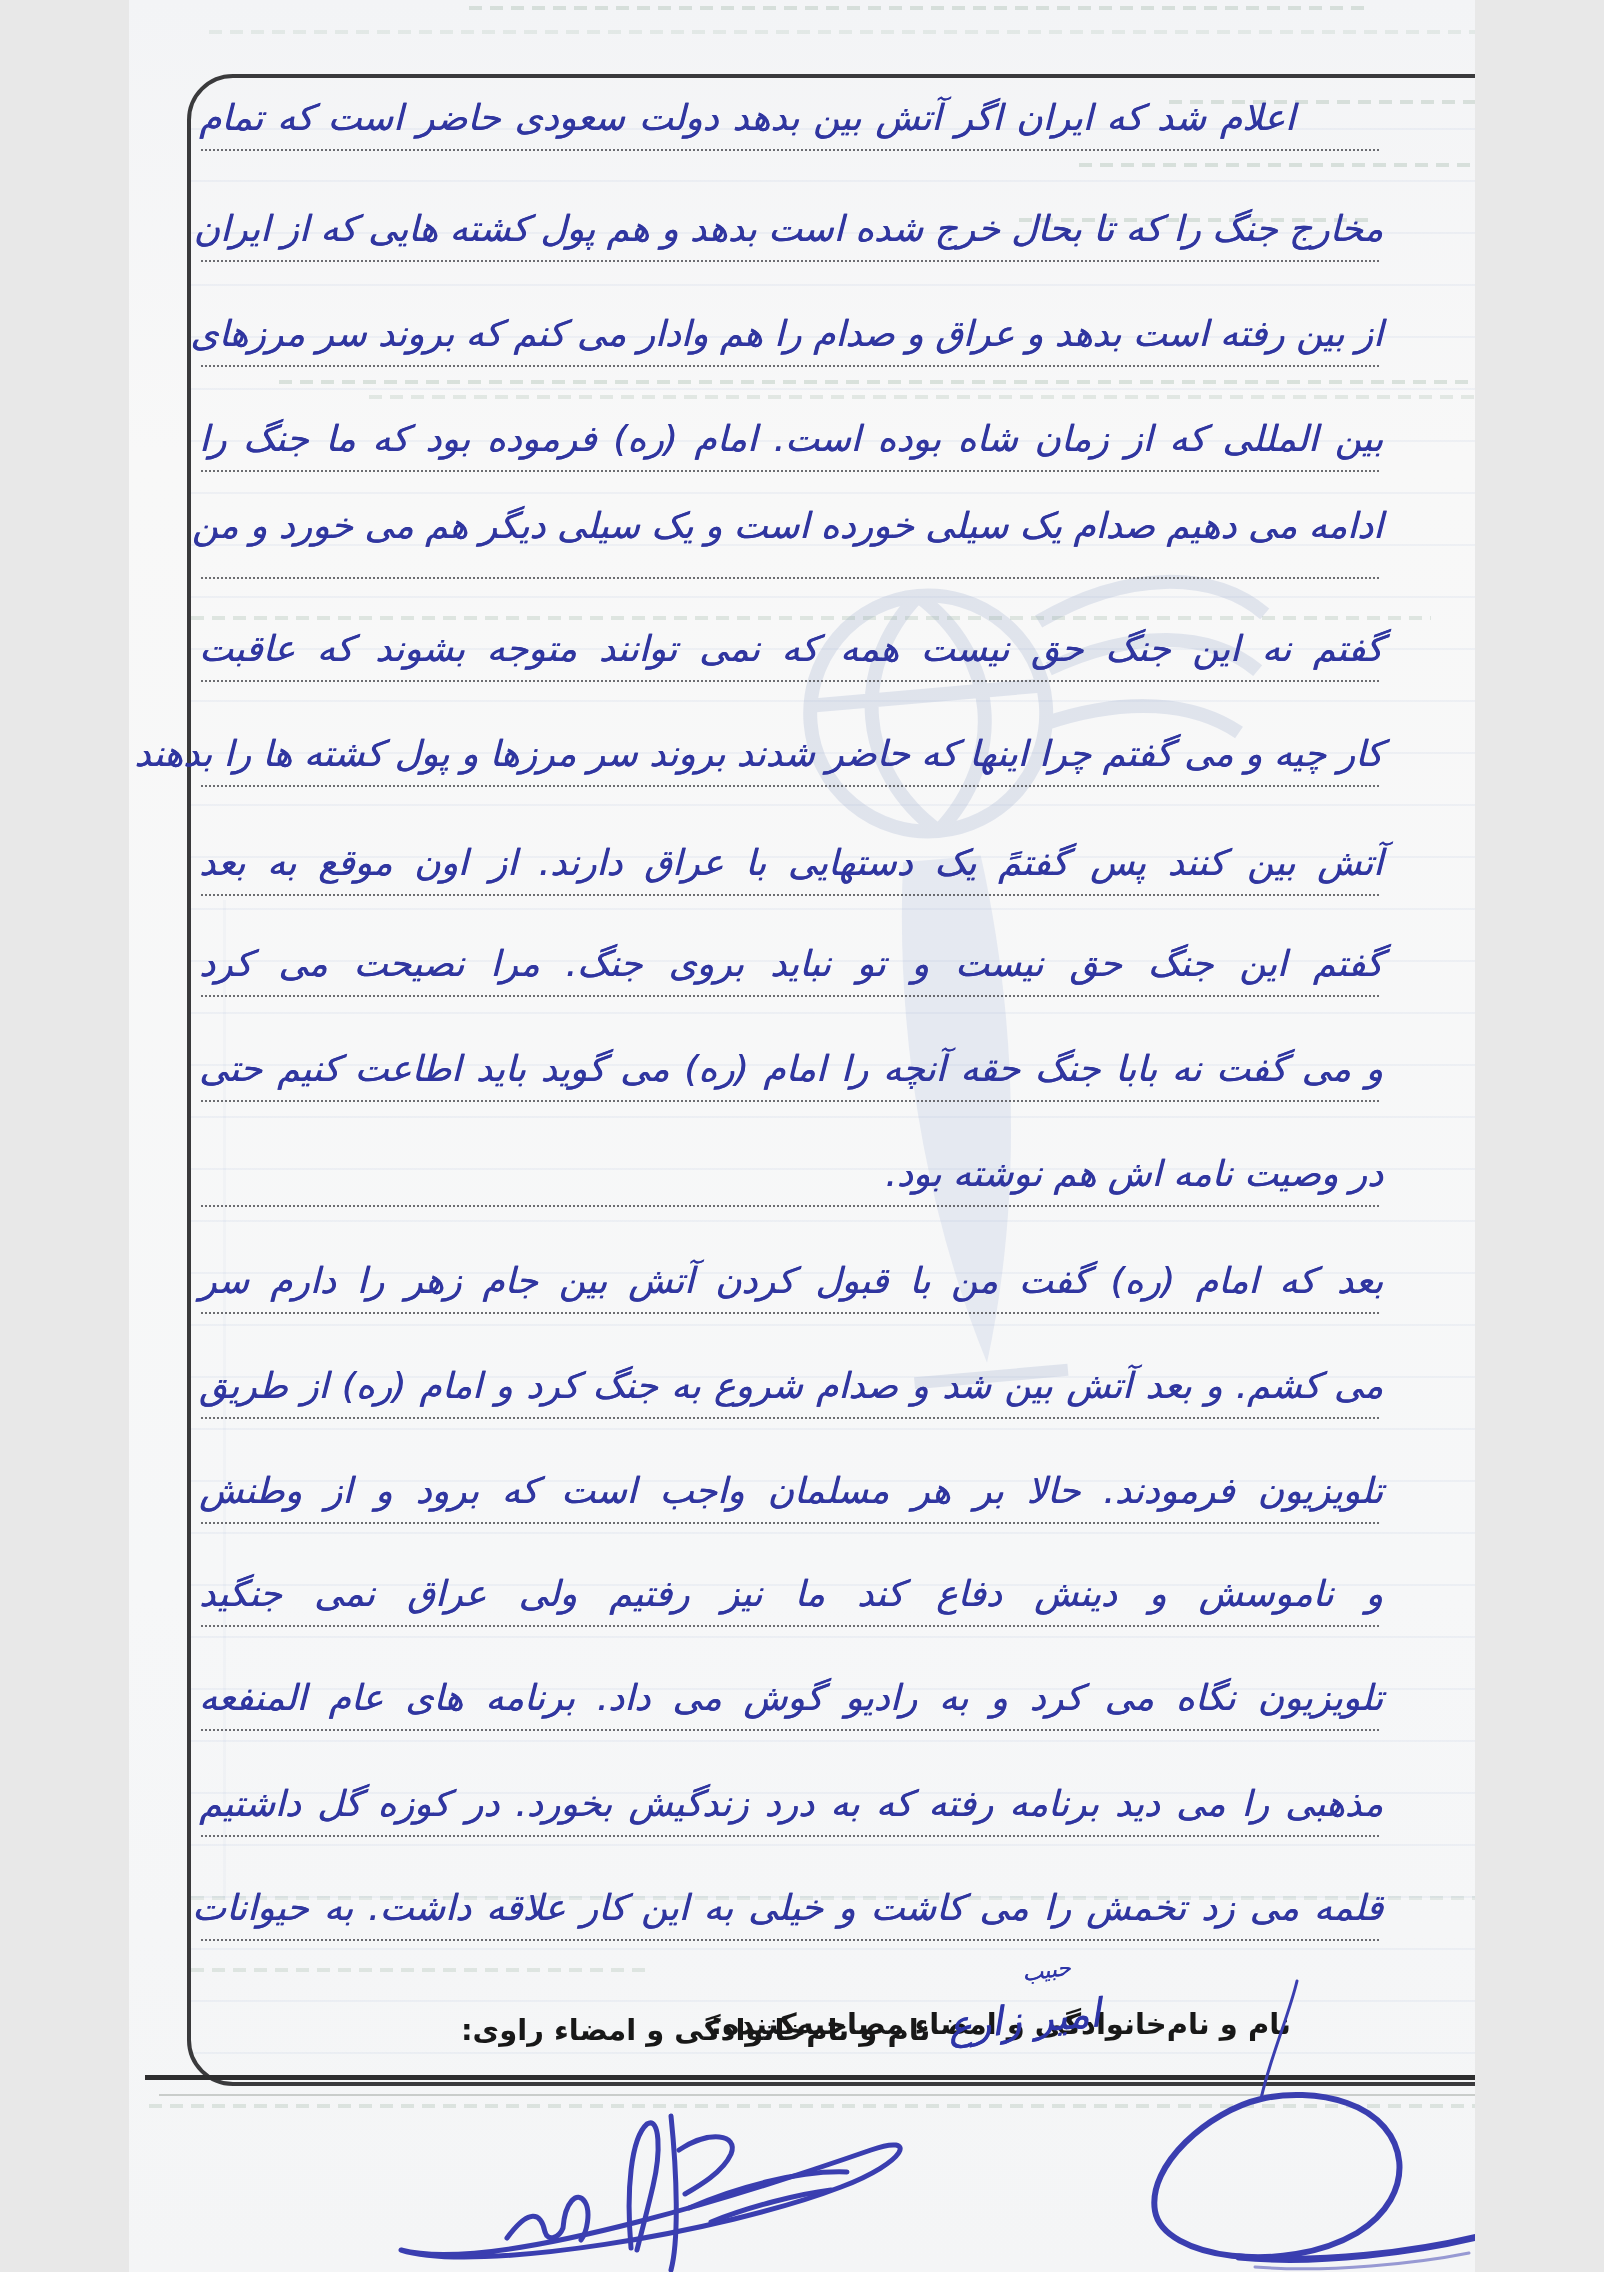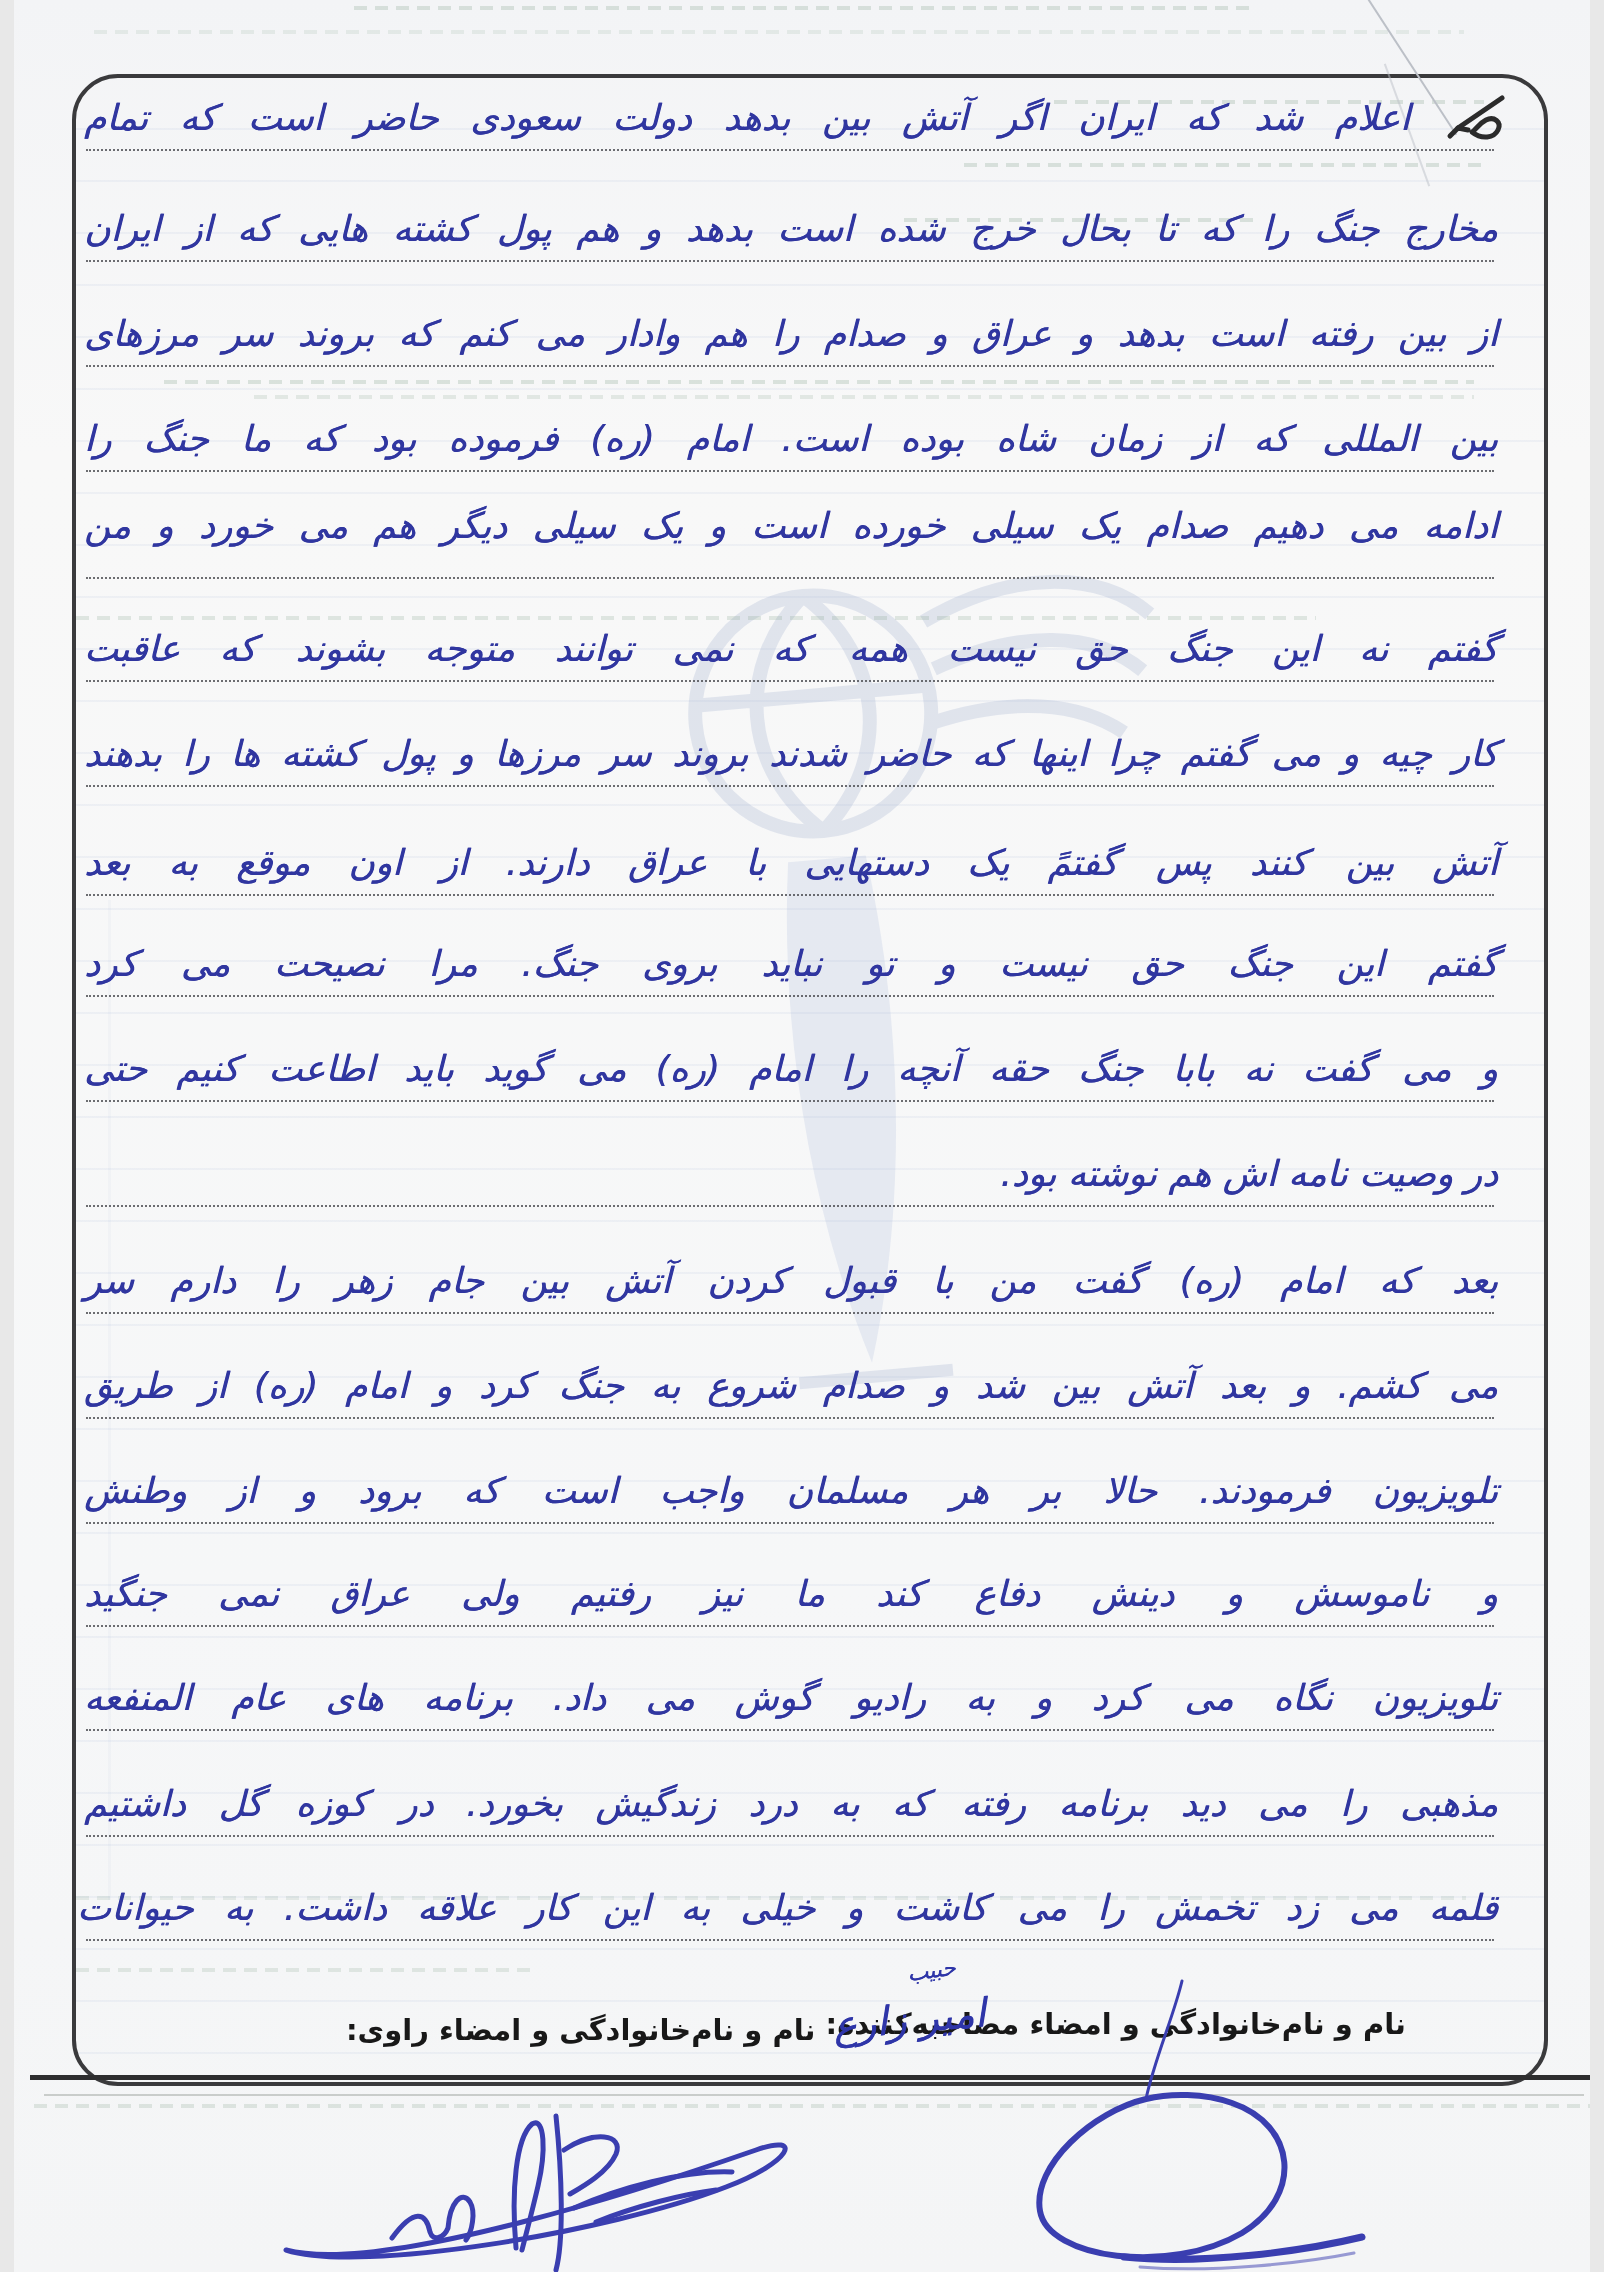--- a/index.html
+++ b/index.html
@@ -1,17 +1,17 @@
 <!DOCTYPE html>
 <html lang="fa"><head>
 <meta charset="utf-8">
 <style>
   html,body{margin:0;padding:0;background:#e8e8e8;}
   .scan{
-    position:relative;width:1576px;height:2272px;margin:0 auto;overflow:hidden;
+    position:relative;width:1346px;height:2272px;margin:0 auto;overflow:hidden;
     background:linear-gradient(180deg,#f3f4f6 0%,#f8f8f8 20%,#f6f7f8 70%,#f4f5f6 100%);
     font-family:"DejaVu Sans",sans-serif;
   }
   
   .form-box{
     position:absolute;left:58px;top:74px;width:1468px;height:2004px;
     border:4px solid #3a3a3c;border-radius:46px;
     background:
       repeating-linear-gradient(180deg,transparent 0 50px,rgba(145,165,205,.10) 50px 52px);
   }

